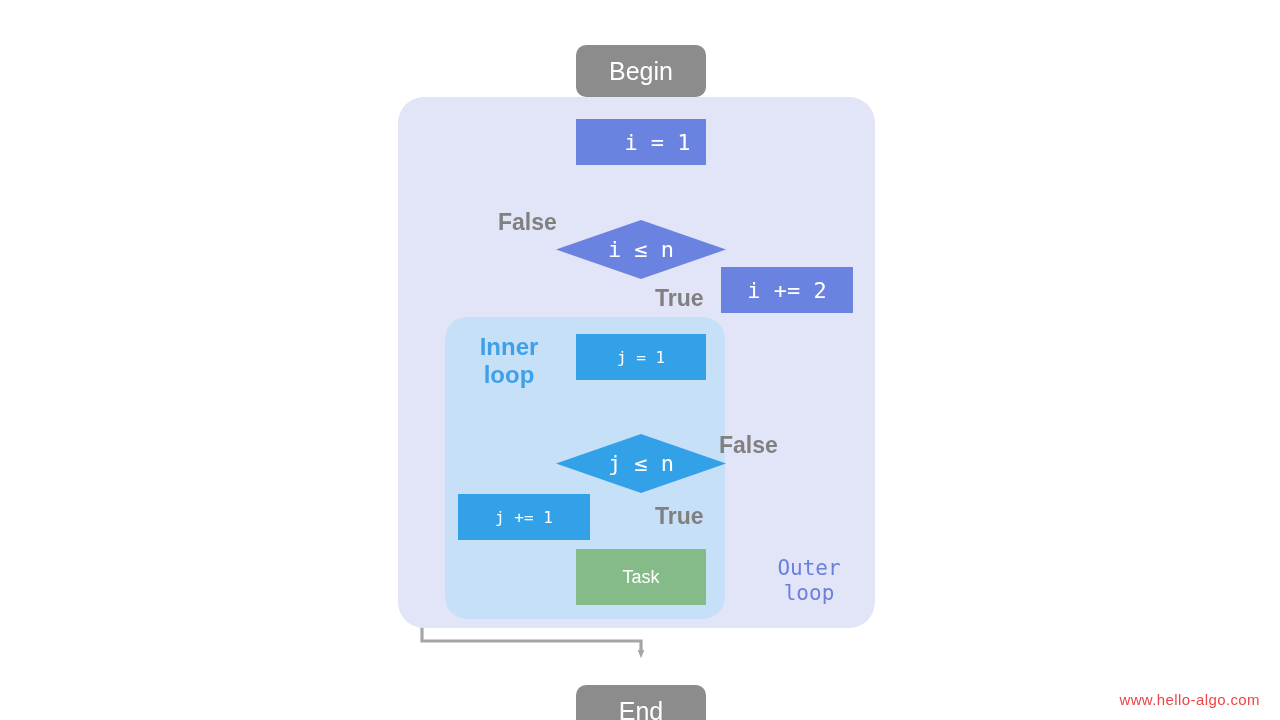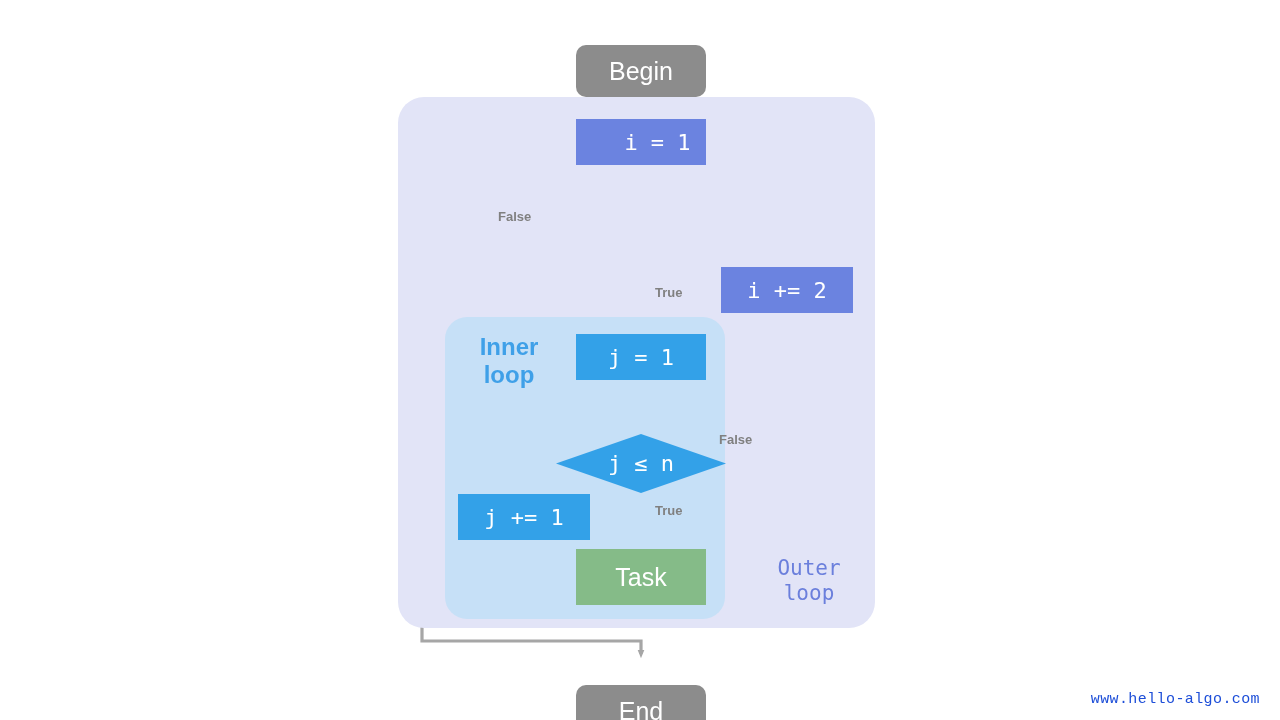--- a/index.html
+++ b/index.html
@@ -93,26 +93,26 @@
     margin-top: 29px;
   }
   .node-rect-purple {
     background: #6b83e0;
     font-family: "DejaVu Sans Mono", monospace;
     font-size: 22px;
   }
   .node-rect-blue {
     background: #33a1e8;
     font-family: "DejaVu Sans Mono", monospace;
-    font-size: 22px;
+    font-size: 16px;
   }
   .node-rect-green {
     background: #85bb88;
     font-family: "Liberation Sans", sans-serif;
-    font-size: 25px;
+    font-size: 18px;
   }
 
   
   .node-diamond {
     position: absolute;
     display: flex;
     align-items: center;
     justify-content: center;
     color: #ffffff;
     font-family: "DejaVu Sans Mono", monospace;
@@ -120,33 +120,33 @@
     clip-path: polygon(50% 0%, 100% 50%, 50% 100%, 0% 50%);
   }
   .diamond-purple { background: #6b83e0; }
   .diamond-blue   { background: #33a1e8; }
 
   
   .edge-label {
     position: absolute;
     font-family: "Liberation Sans", sans-serif;
     font-weight: bold;
-    font-size: 13px;
+    font-size: 23px;
     color: #808080;
     white-space: nowrap;
   }
 
   
   .watermark {
     position: absolute;
     right: 20px;
     bottom: 12px;
-    font-family: Liberation Mono, monospace;
+    font-family: Liberation Sans, sans-serif;
     font-size: 15px;
-    color: #1d4ed8;
+    color: #ef4444;
     letter-spacing: 0.4px;
   }
 </style>
 </head>
 <body>
 
 <div id="stage">
 
   <svg id="edges" viewBox="0 0 1280 720" xmlns="http://www.w3.org/2000/svg">
     <defs>
@@ -183,20 +183,21 @@
 
   <div class="caption caption-inner">Inner
 loop</div>
   <div class="caption caption-outer">Outer
 loop</div>
 
   <div class="node node-terminal" style="left:576px; top:16px; width:130px; height:52px;">Begin</div>
 
   <div class="node node-rect-purple" style="left:576px; top:119px; width:130px; height:46px;padding-left:33px;">i = 1</div>
 
+  <div class="node-diamond diamond-purple" style="left:556px; top:220px; width:170px; height:59px;">i ≤ n</div>
 
   <div class="node node-rect-purple" style="left:721px; top:267px; width:132px; height:46px;">i += 2</div>
 
   <div class="node node-rect-blue" style="left:576px; top:334px; width:130px; height:46px;">j = 1</div>
 
   <div class="node-diamond diamond-blue" style="left:556px; top:434px; width:170px; height:59px;">j ≤ n</div>
 
   <div class="node node-rect-blue" style="left:458px; top:494px; width:132px; height:46px;">j += 1</div>
 
   <div class="node node-rect-green" style="left:576px; top:549px; width:130px; height:56px;">Task</div>

